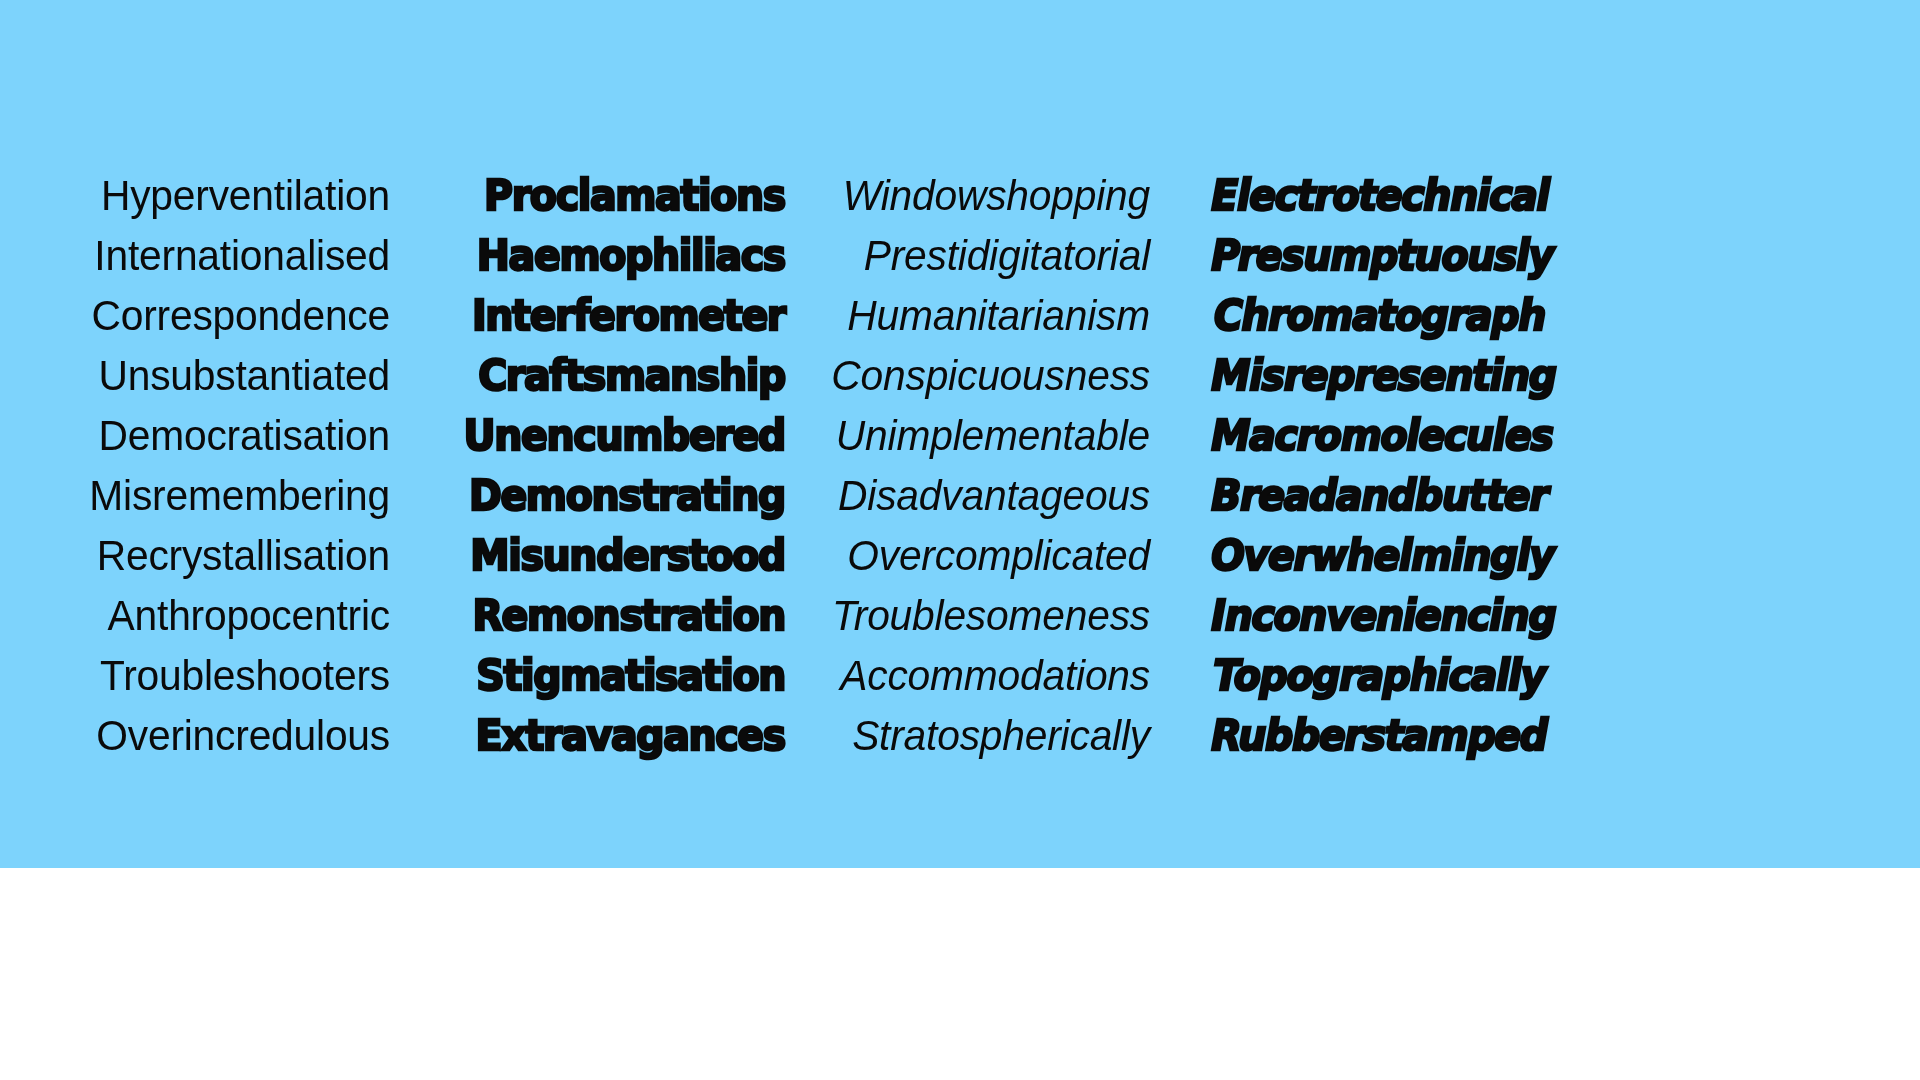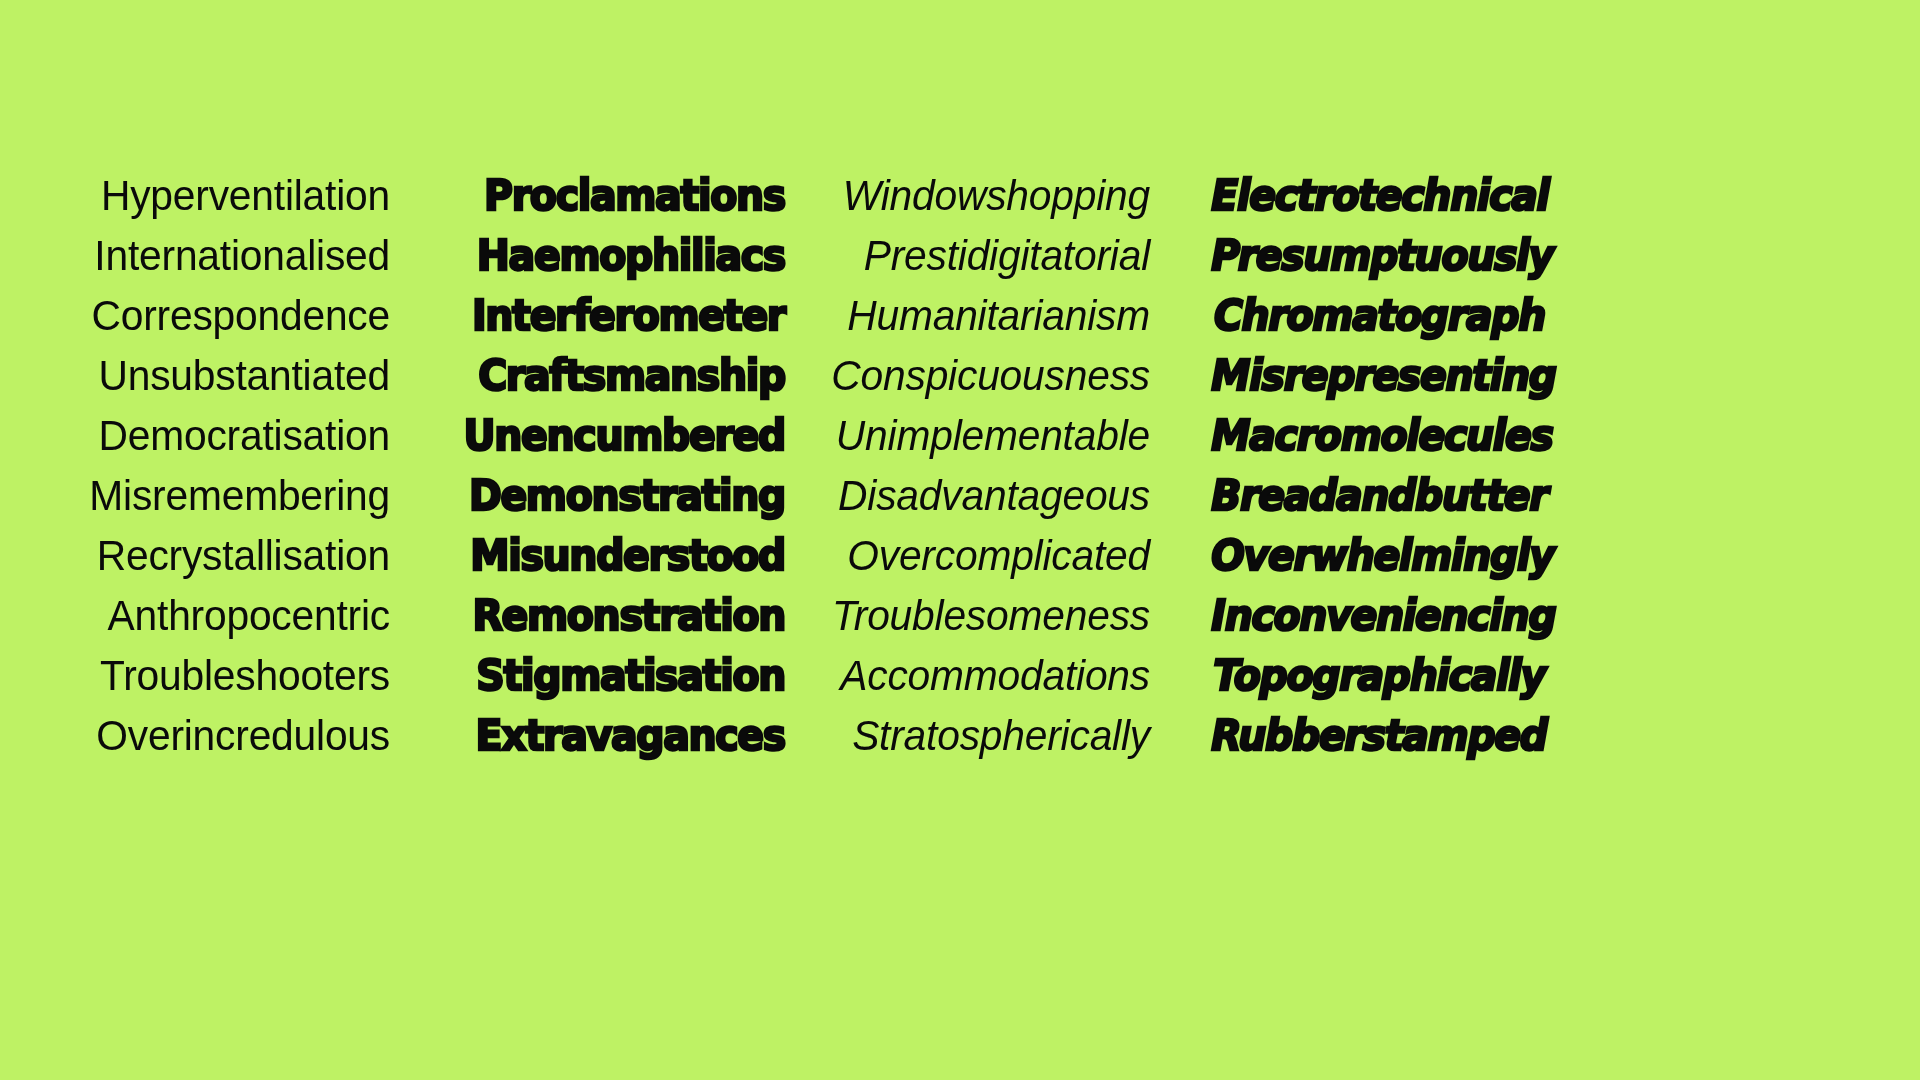--- a/index.html
+++ b/index.html
@@ -5,22 +5,22 @@
 <style>
   html, body {
     margin: 0;
     padding: 0;
     background: #ffffff;
   }
 
   #specimen-sheet {
     position: relative;
     width: 1920px;
-    height: 1080px;
-    background: #bef264;
+    height: 868px;
+    background: #7dd3fc;
     overflow: hidden;
     box-sizing: border-box;
     text-decoration: underline;
   }
 
   #specimen-grid {
     position: absolute;
     left: 40px;
     top: 150px;
     width: 1490px;

